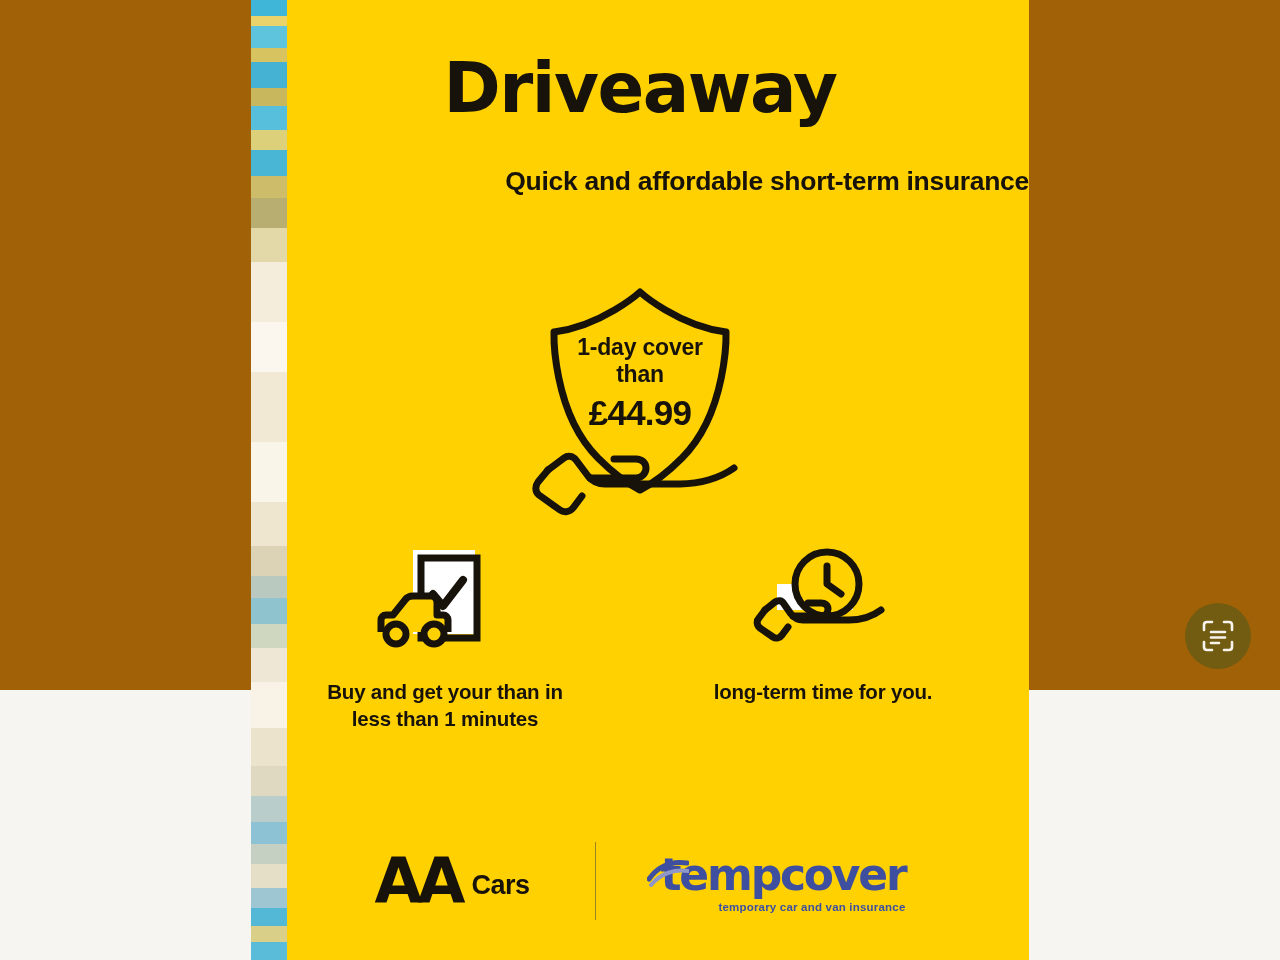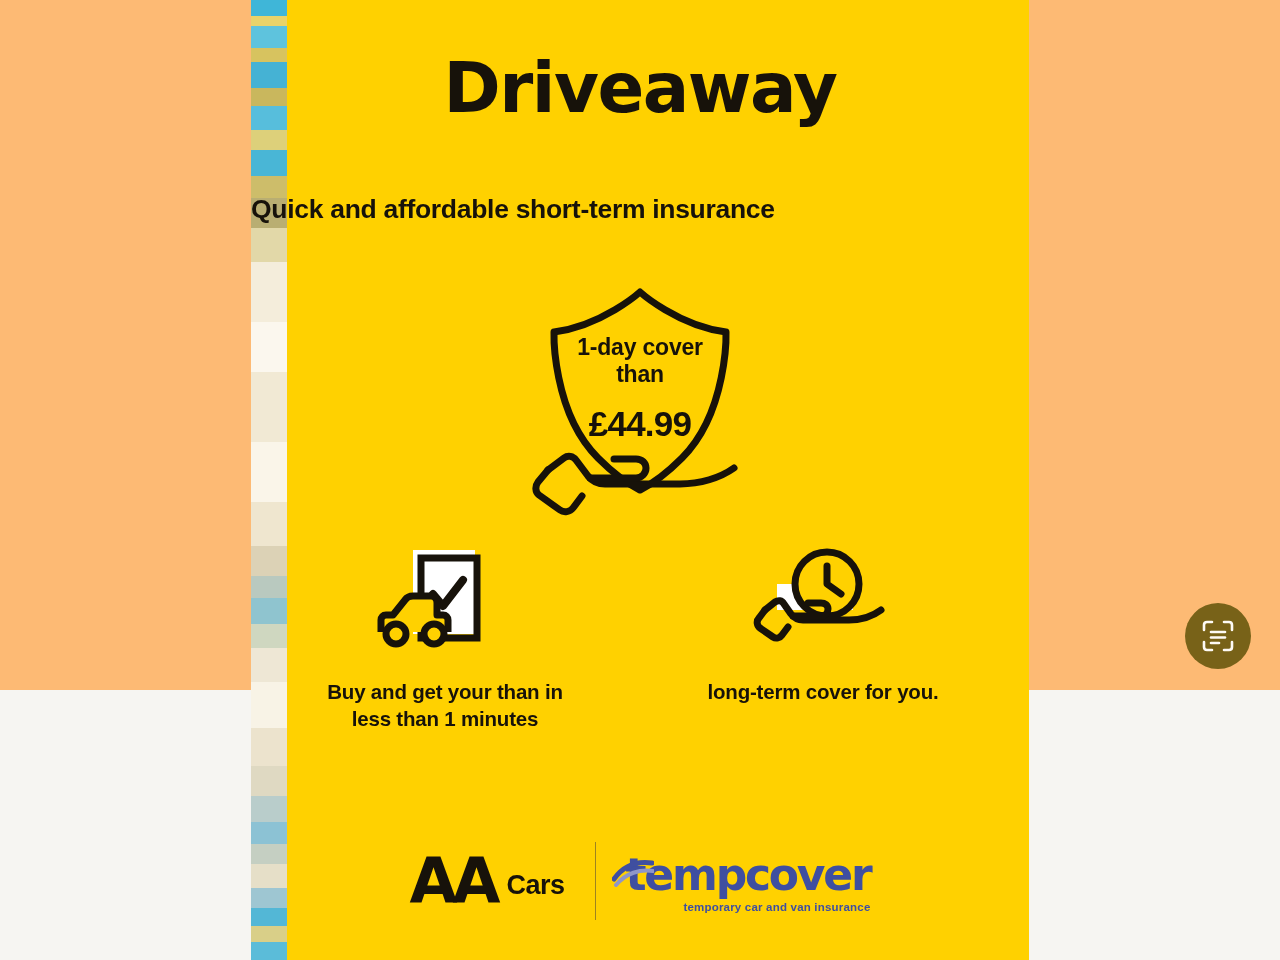--- a/index.html
+++ b/index.html
@@ -9,21 +9,21 @@
     width: 1280px;
     height: 960px;
     overflow: hidden;
     font-family: "Liberation Sans", sans-serif;
   }
 
   #stage {
     position: relative;
     width: 1280px;
     height: 690px;
-    background: #fdba74;
+    background: #a16207;
   }
 
   
   #poster {
     position: absolute;
     left: 251px;
     top: 0;
     width: 778px;
     height: 960px;
     background: #ffd100;
@@ -58,26 +58,25 @@
     letter-spacing: -1.5px;
     color: #17120a;
     font-family: "DejaVu Sans", sans-serif;
   }
 
   #subhead {
     position: absolute;
     top: 166px;
     left: 0;
     width: 778px;
-    text-align: left;
+    text-align: right;
     font-size: 26.5px;
     font-weight: 600;
     color: #17120a;
     letter-spacing: -0.3px;
-    margin-top: 28px;
   }
 
   
   #shield-block {
     position: absolute;
     left: 279px;
     top: 282px;
     width: 220px;
     height: 240px;
   }
@@ -92,21 +91,21 @@
   #shield-text .line1 {
     font-size: 23px;
     font-weight: 700;
     line-height: 1.18;
     letter-spacing: -0.2px;
   }
   #shield-text .price {
     font-size: 35px;
     font-weight: 700;
     letter-spacing: -0.8px;
-    margin-top: 16px;
+    margin-top: 5px;
   }
 
   
   .feature {
     position: absolute;
     width: 300px;
     text-align: center;
   }
   #feature-0 { left: 44px; top: 546px; }
   #feature-1 { left: 422px; top: 546px; }
@@ -129,20 +128,21 @@
   
   #footer {
     position: absolute;
     left: 0;
     top: 826px;
     width: 778px;
     height: 110px;
     display: flex;
     align-items: center;
     justify-content: center;
+    gap: 35px;
   }
   #aa-logo {
     display: flex;
     align-items: flex-end;
     gap: 11px;
   }
   #aa-mark {
     font-family: "DejaVu Sans", sans-serif;
     font-size: 62px;
     font-weight: 800;
@@ -291,21 +291,21 @@
         <svg width="140" height="110" viewBox="0 0 140 110">
           <rect x="24" y="38" width="76" height="26" fill="#ffffff"></rect>
           <circle cx="74" cy="38" r="32" fill="#ffd100" stroke="#17120a" stroke-width="7"></circle>
           <path d="M74 20 L74 38 L88 48" fill="none" stroke="#17120a" stroke-width="7" stroke-linecap="round" stroke-linejoin="round"></path>
           <path d="M12 64 L22 56 C25 54 29 54 31 58 L38 68 C41 72 45 74 50 74 L96 74 C108 74 120 70 128 64" fill="none" stroke="#17120a" stroke-width="7" stroke-linecap="round" stroke-linejoin="round"></path>
           <path d="M12 64 L6 72 C3 75 4 80 7 82 L20 91 C23 93 27 92 29 89 L35 81" fill="none" stroke="#17120a" stroke-width="7" stroke-linecap="round" stroke-linejoin="round"></path>
           <path d="M40 70 L68 70 C72 70 75 67 75 63 C75 59 72 57 68 57 L55 57" fill="none" stroke="#17120a" stroke-width="7" stroke-linecap="round" stroke-linejoin="round"></path>
         </svg>
       </div>
       <div class="ftext">
-        <div>long-term cover for you.</div>
+        <div>long-term time for you.</div>
       </div>
     </div>
 
     <div id="footer">
       <div id="aa-logo">
         <div id="aa-mark">AA</div>
         <div id="aa-cars">Cars</div>
       </div>
       <div id="divider"></div>
       <div id="tempcover">

